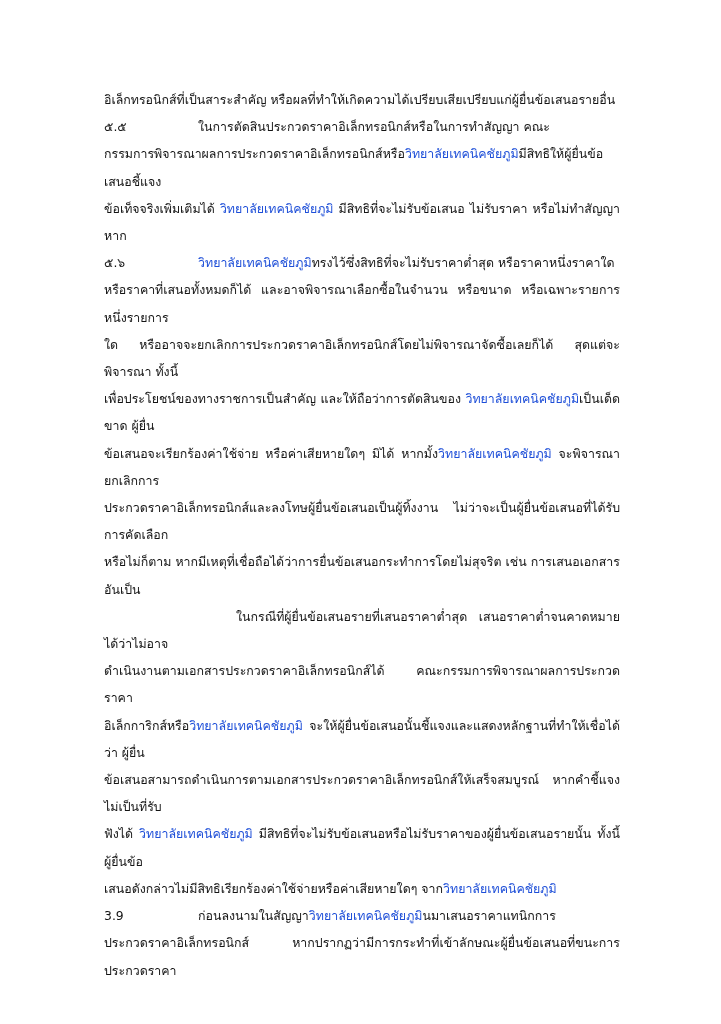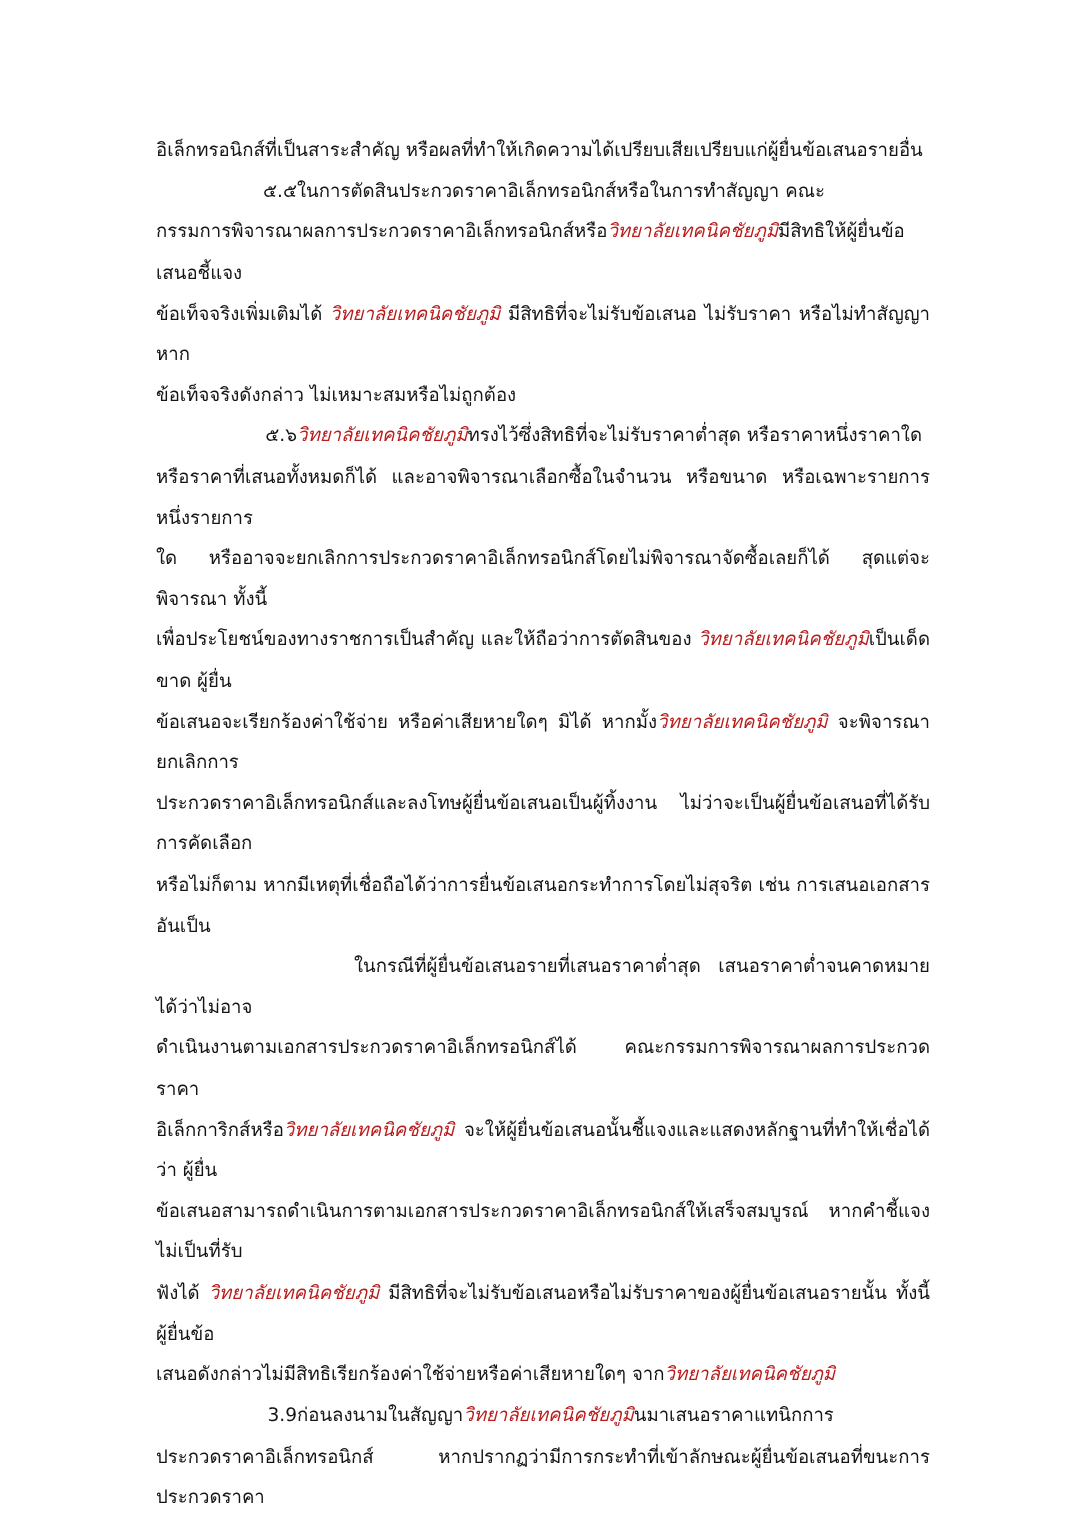--- a/index.html
+++ b/index.html
@@ -28,46 +28,44 @@
     font-size: 12.4px;
     line-height: 27.2px;
     color: #141414;
     text-align: justify;
     margin: 0;
     word-spacing: 0px;
   }
   .hang {
     display: inline-block;
     width: 94px;
-    text-align: right;
+    text-align: left;
   }
   .org {
-    color: #b91c1c;
-    font-style: italic;
+    color: #1d4ed8;
   }
   .center-ind {
     display: inline-block;
     width: 132px;
   }
 </style>
 </head>
 <body>
 
 <div class="page">
   <div class="doc-body">
 
     <p class="para">
       <span>อิเล็กทรอนิกส์ที่เป็นสาระสำคัญ หรือผลที่ทำให้เกิดความได้เปรียบเสียเปรียบแก่ผู้ยื่นข้อเสนอรายอื่น</span>
     </p>
 
     <p class="para">
       <span class="hang">๕.๕</span><span>ในการตัดสินประกวดราคาอิเล็กทรอนิกส์หรือในการทำสัญญา คณะ</span><br>
       <span>กรรมการพิจารณาผลการประกวดราคาอิเล็กทรอนิกส์หรือ</span><span class="org">วิทยาลัยเทคนิคชัยภูมิ</span><span>มีสิทธิให้ผู้ยื่นข้อเสนอชี้แจง</span><br>
       <span>ข้อเท็จจริงเพิ่มเติมได้ </span><span class="org">วิทยาลัยเทคนิคชัยภูมิ</span><span> มีสิทธิที่จะไม่รับข้อเสนอ ไม่รับราคา หรือไม่ทำสัญญา หาก</span><br>
-      <span>ข้อเท็จจริงดังกล่าว ไม่เหมาะสมหรือไม่ถูกต้อง</span>
     </p>
 
     <p class="para">
       <span class="hang">๕.๖</span><span class="org">วิทยาลัยเทคนิคชัยภูมิ</span><span>ทรงไว้ซึ่งสิทธิที่จะไม่รับราคาต่ำสุด หรือราคาหนึ่งราคาใด</span><br>
       <span>หรือราคาที่เสนอทั้งหมดก็ได้ และอาจพิจารณาเลือกซื้อในจำนวน หรือขนาด หรือเฉพาะรายการหนึ่งรายการ</span><br>
       <span>ใด หรืออาจจะยกเลิกการประกวดราคาอิเล็กทรอนิกส์โดยไม่พิจารณาจัดซื้อเลยก็ได้ สุดแต่จะพิจารณา ทั้งนี้</span><br>
       <span>เพื่อประโยชน์ของทางราชการเป็นสำคัญ และให้ถือว่าการตัดสินของ </span><span class="org">วิทยาลัยเทคนิคชัยภูมิ</span><span>เป็นเด็ดขาด ผู้ยื่น</span><br>
       <span>ข้อเสนอจะเรียกร้องค่าใช้จ่าย หรือค่าเสียหายใดๆ มิได้ หากมั้ง</span><span class="org">วิทยาลัยเทคนิคชัยภูมิ</span><span> จะพิจารณายกเลิกการ</span><br>
       <span>ประกวดราคาอิเล็กทรอนิกส์และลงโทษผู้ยื่นข้อเสนอเป็นผู้ทิ้งงาน ไม่ว่าจะเป็นผู้ยื่นข้อเสนอที่ได้รับการคัดเลือก</span><br>
       <span>หรือไม่ก็ตาม หากมีเหตุที่เชื่อถือได้ว่าการยื่นข้อเสนอกระทำการโดยไม่สุจริต เช่น การเสนอเอกสารอันเป็น</span><br>

